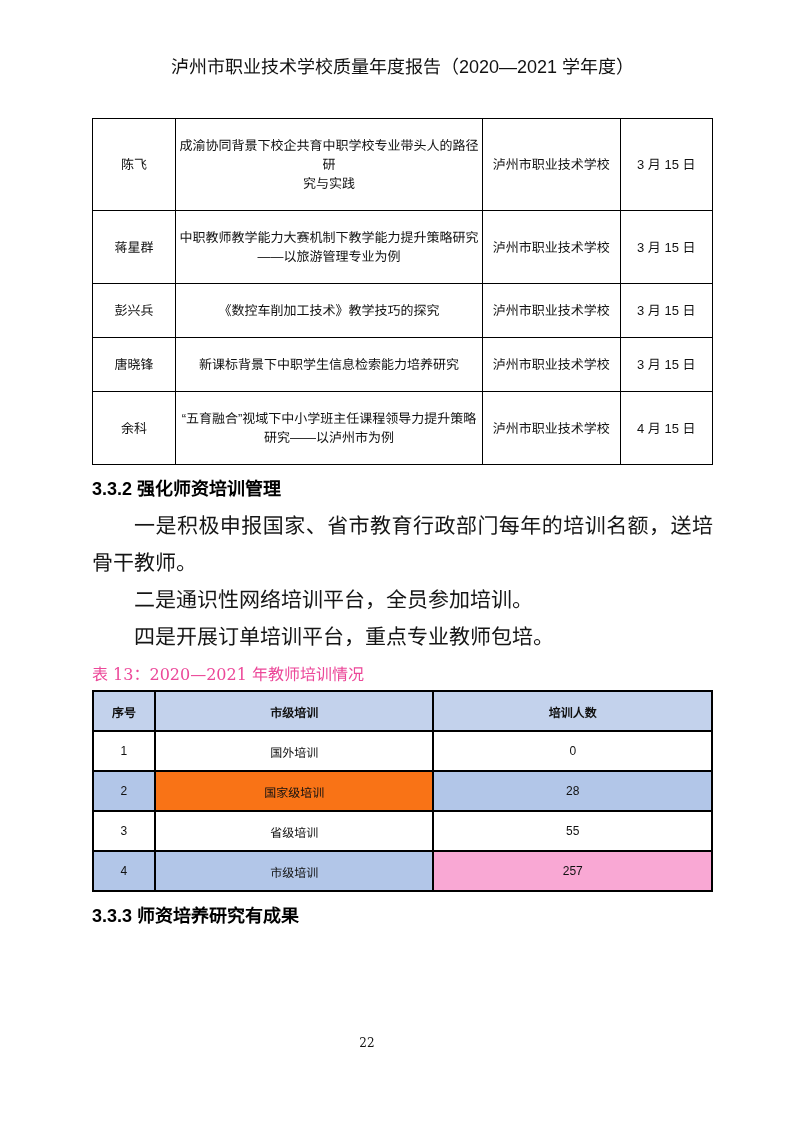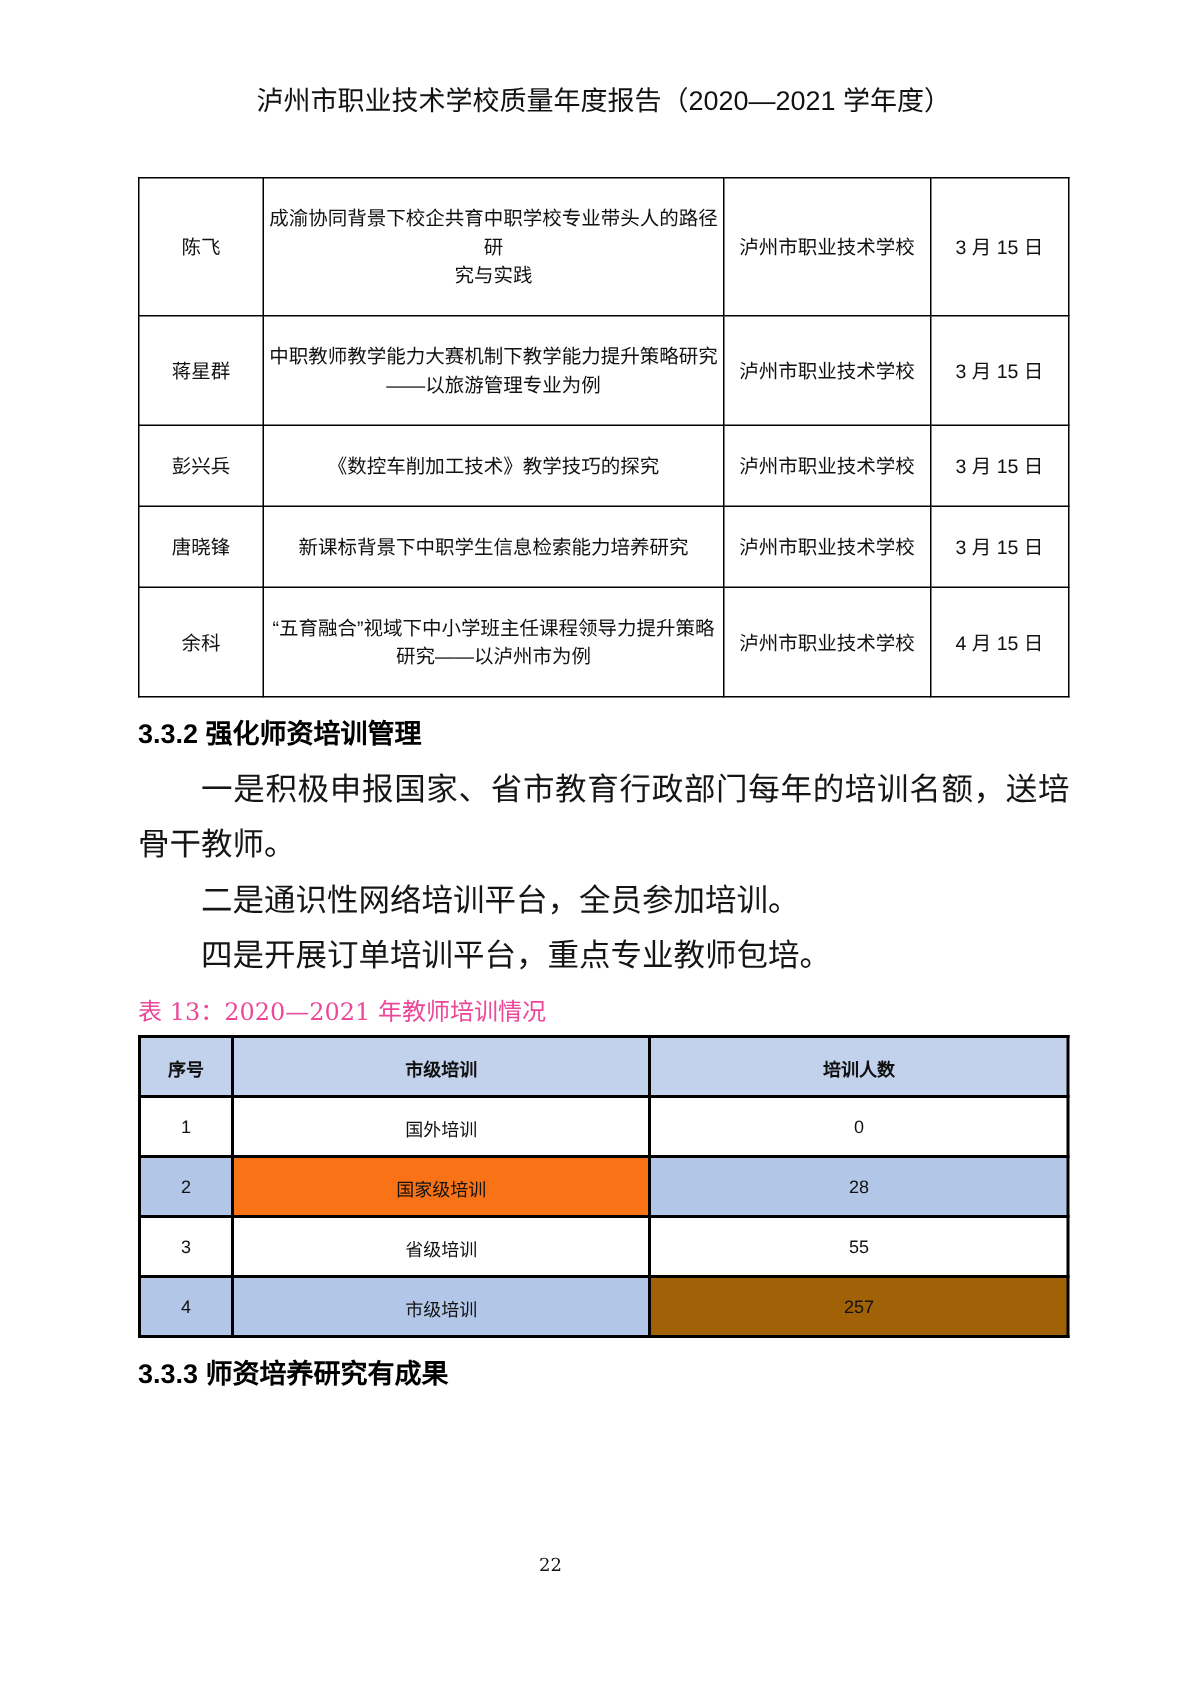--- a/index.html
+++ b/index.html
@@ -184,21 +184,21 @@
         <td style="background-color: rgb(178, 198, 232);">28</td>
       </tr>
       <tr>
         <td>3</td>
         <td>省级培训</td>
         <td>55</td>
       </tr>
       <tr>
         <td style="background-color: rgb(178, 198, 232);">4</td>
         <td style="background-color: rgb(178, 198, 232);">市级培训</td>
-        <td style="background-color: #a16207;">257</td>
+        <td style="background-color: #f9a8d4;">257</td>
       </tr>
     </tbody>
   </table>
 
   <div class="sec-heading">3.3.3 师资培养研究有成果</div>
 
 
 </div>
 
 <div class="page-number">22</div>

